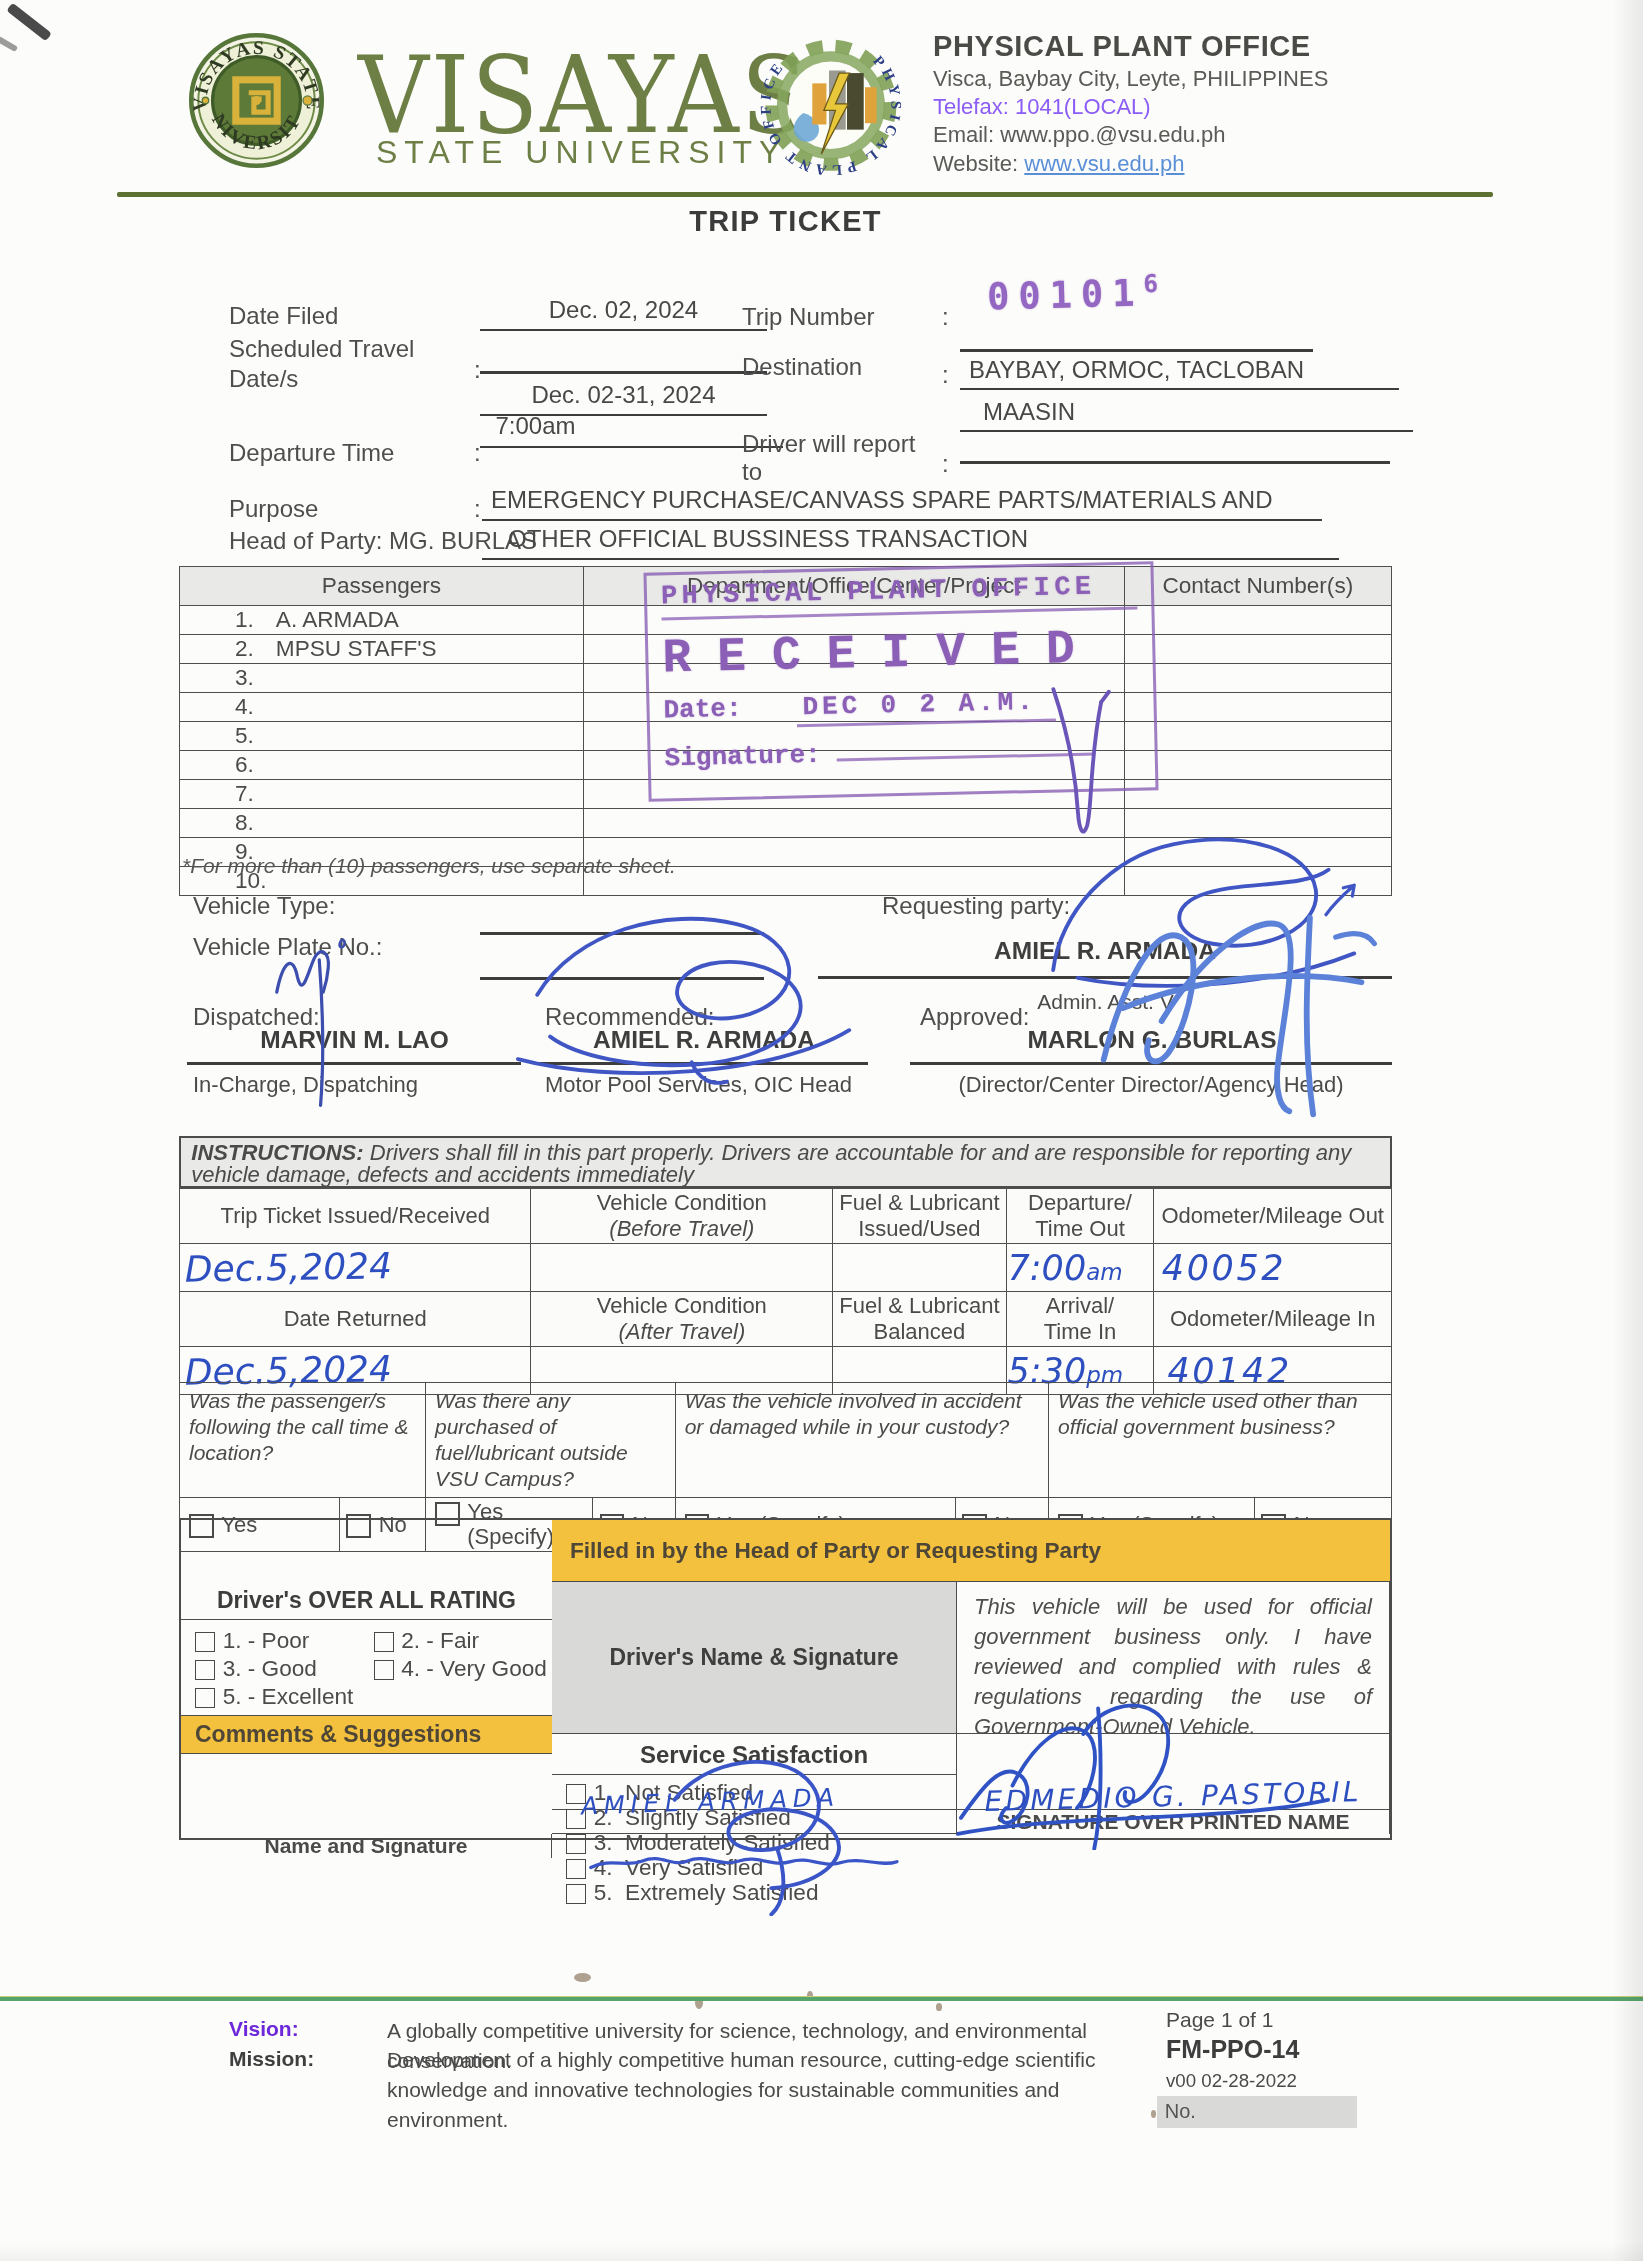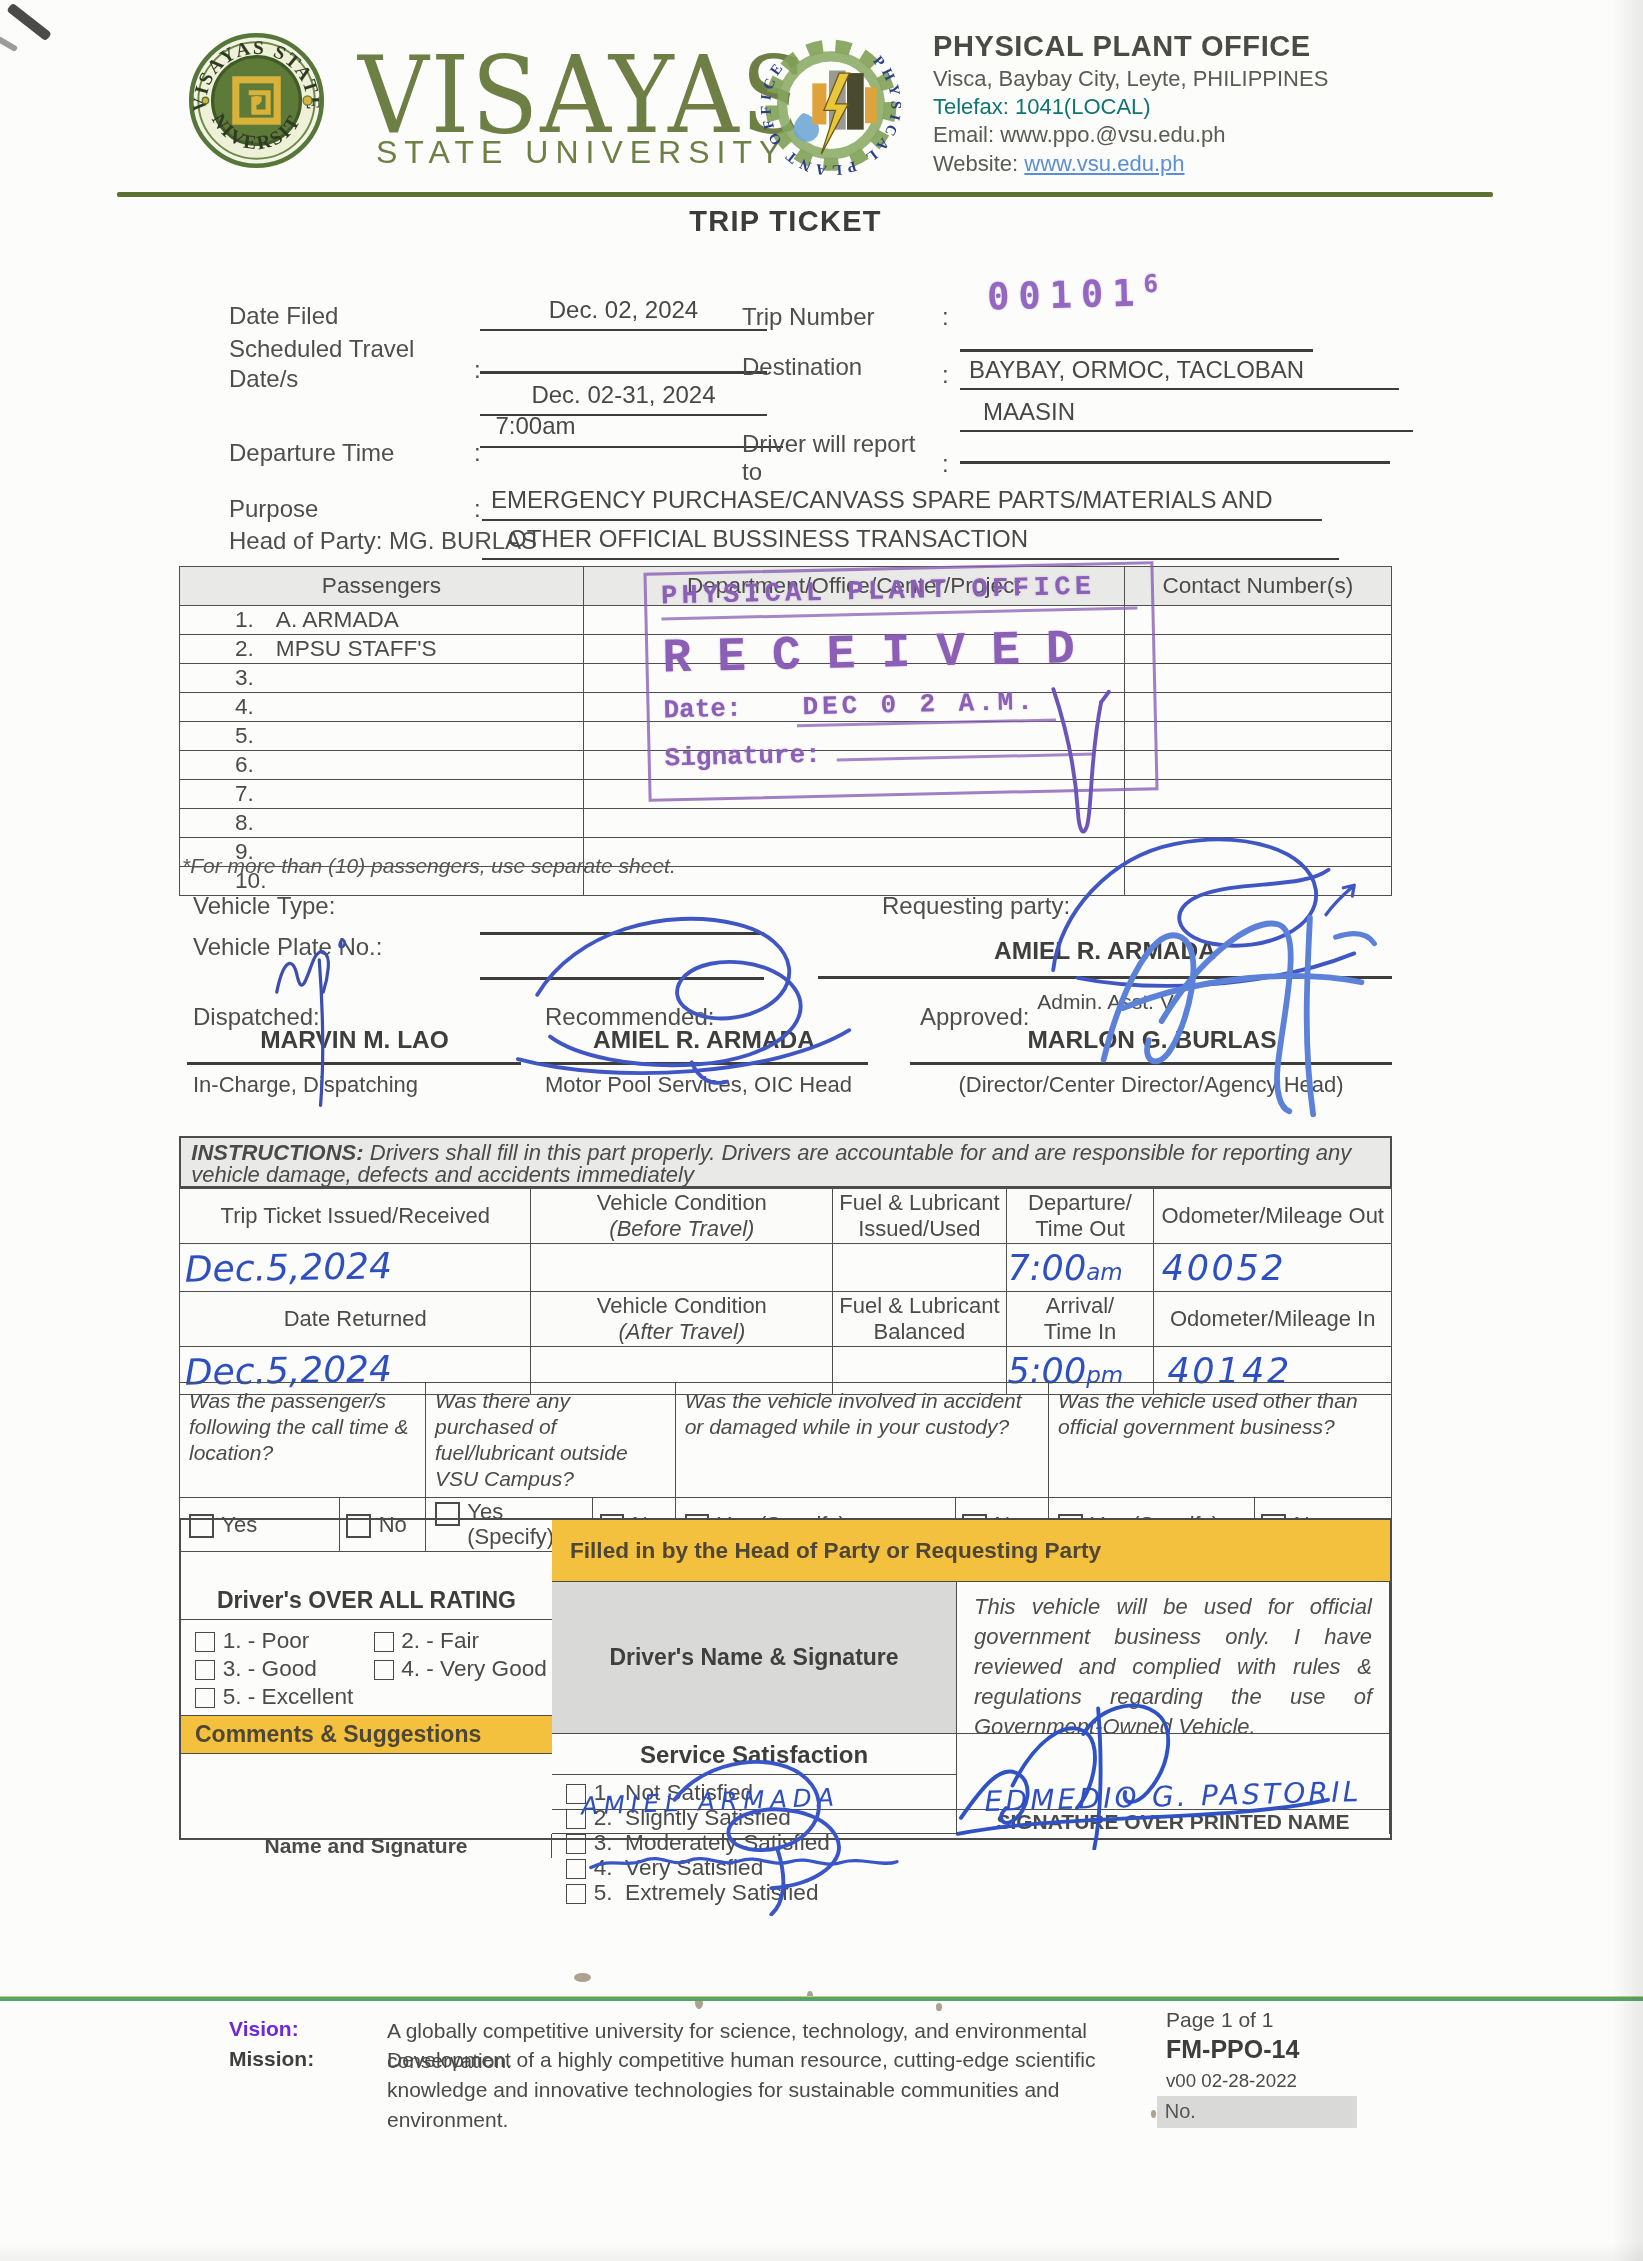--- a/index.html
+++ b/index.html
@@ -80,21 +80,21 @@
     <defs>
         <path id="gearTxt" d="M115,26 a94,94 0 1 1 -0.2,0"></path>
       </defs>
     <text font-family="Liberation Serif,serif" font-size="23" font-weight="bold" fill="#2c3f85" letter-spacing="7">
       <textPath href="#gearTxt" startOffset="12%">PHYSICAL PLANT OFFICE</textPath>
     </text>
   </svg>
 
   <div class="abs" style="left:933px;top:30px;font-size:29px;font-weight:bold;color:#4a4a46;letter-spacing:0.6px;">PHYSICAL PLANT OFFICE</div>
   <div class="abs" style="left:933px;top:66px;font-size:22px;color:#5a5a56;">Visca, Baybay City, Leyte, PHILIPPINES</div>
-  <div class="abs" style="left:933px;top:94px;font-size:22px;color:#0f766e;">Telefax: 1041(LOCAL)</div>
+  <div class="abs" style="left:933px;top:94px;font-size:22px;color:#8b5cf6;">Telefax: 1041(LOCAL)</div>
   <div class="abs" style="left:933px;top:122px;font-size:22px;color:#5a5a56;">Email: www.ppo.@vsu.edu.ph</div>
   <div class="abs" style="left:933px;top:151px;font-size:22px;color:#5a5a56;">
     <span>Website: </span><span style="color:#5a8fd8;text-decoration:underline;">www.vsu.edu.ph</span>
   </div>
 
   <div class="abs" style="left:117px;top:192px;width:1376px;height:5.2px;background:#5c7031;border-radius:1.9px;"></div>
 
   <div class="abs ctr" style="left:179px;top:205px;width:1213px;font-size:29px;font-weight:bold;letter-spacing:1.3px;color:#3c3c3c;">TRIP TICKET</div>
 
   <div class="abs lbl" style="left:229px;top:302px;">Date Filed</div>
@@ -306,21 +306,21 @@
       <td class="ctr">
             <div>Arrival/</div>
             <div>Time In</div>
           </td>
       <td class="ctr">Odometer/Mileage In</td>
     </tr>
     <tr style="height:48px;">
       <td><span class="hand" style="font-size:36px;padding-left:3.9px;display:inline-block;transform:rotate(-1deg);">Dec.5,2024</span></td>
       <td></td>
           <td></td>
-      <td><span class="hand" style="font-size:35px;">5:00</span><span class="hand" style="font-size:23px;">pm</span></td>
+      <td><span class="hand" style="font-size:35px;">5:30</span><span class="hand" style="font-size:23px;">pm</span></td>
       <td><span class="hand" style="font-size:35px;padding-left:12px;letter-spacing:2.6px;">40142</span></td>
     </tr>
   </tbody>
     </table>
 
   <table class="frm abs" style="left:179px;top:1382px;width:1213px;font-size:21px;">
     <tbody>
         <tr style="height:72px;vertical-align:top;">
       <td colspan="2" class="i" style="width:20.3%;padding:5.2px 9px;line-height:26px;">Was the passenger/s following the call time &amp; location?</td>
       <td colspan="2" class="i" style="width:20.6%;padding:5.2px 9px;line-height:26px;">Was there any purchased of fuel/lubricant outside VSU Campus?</td>

